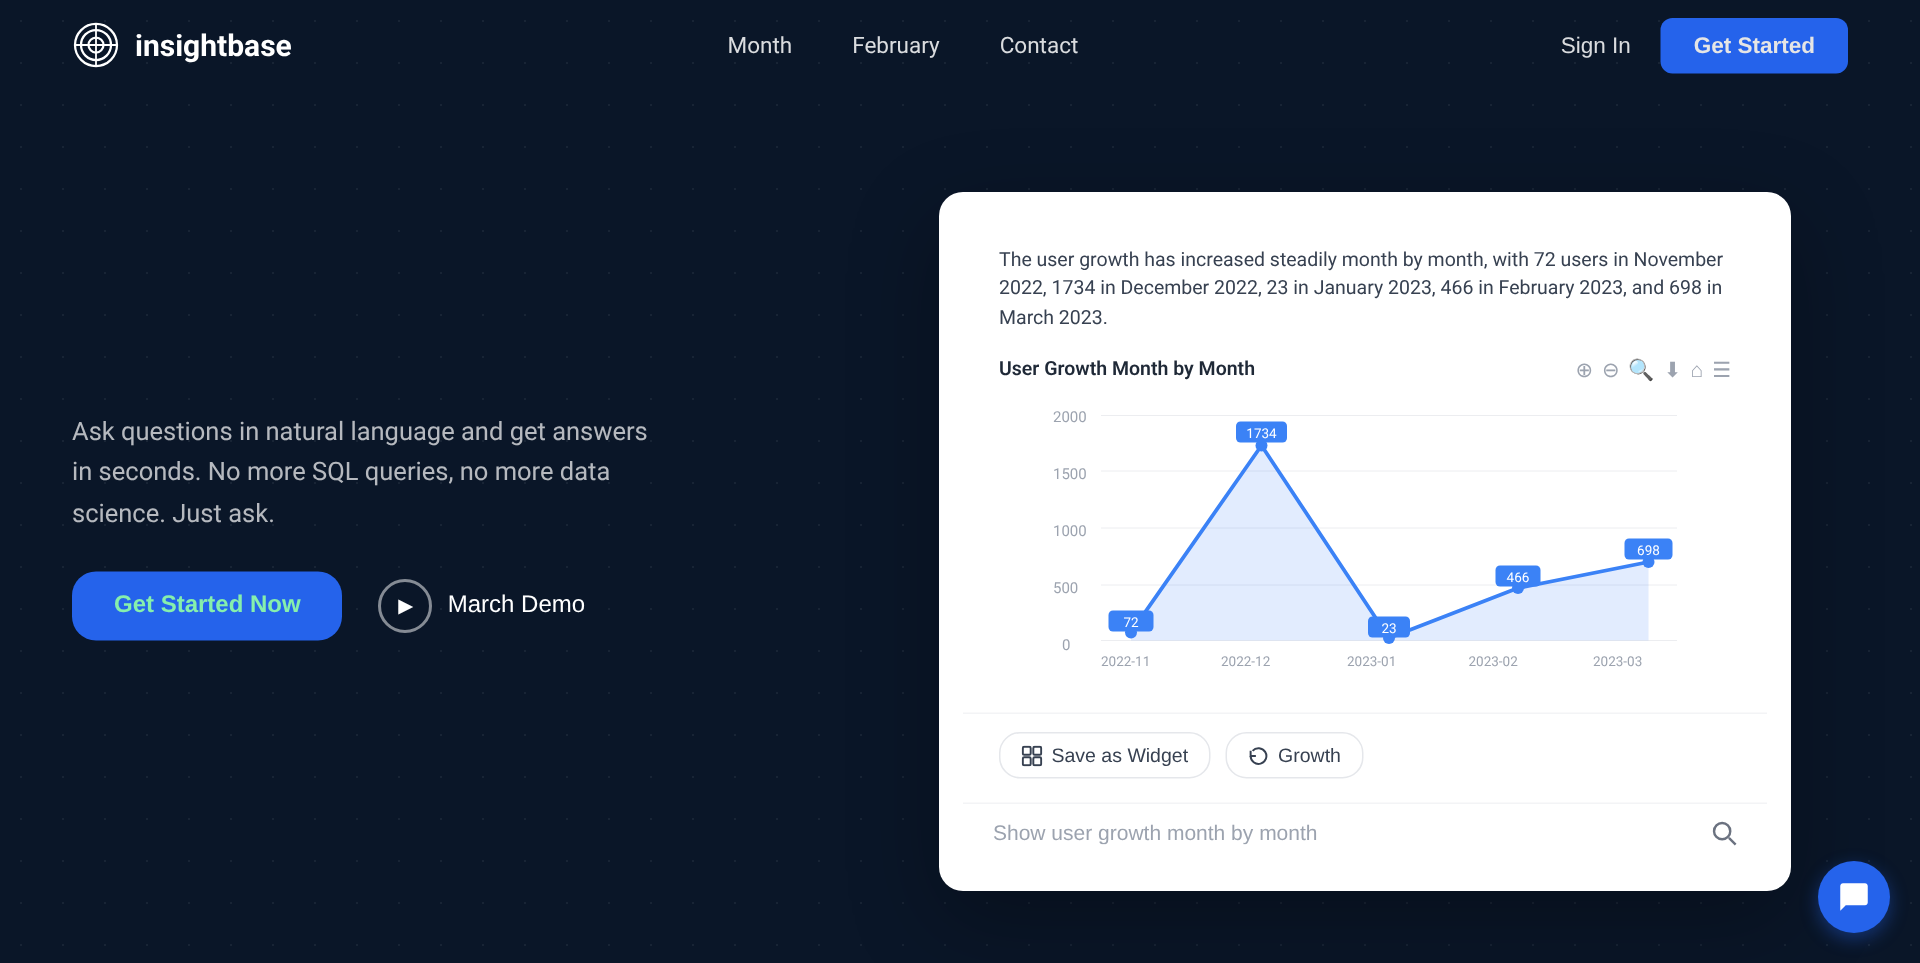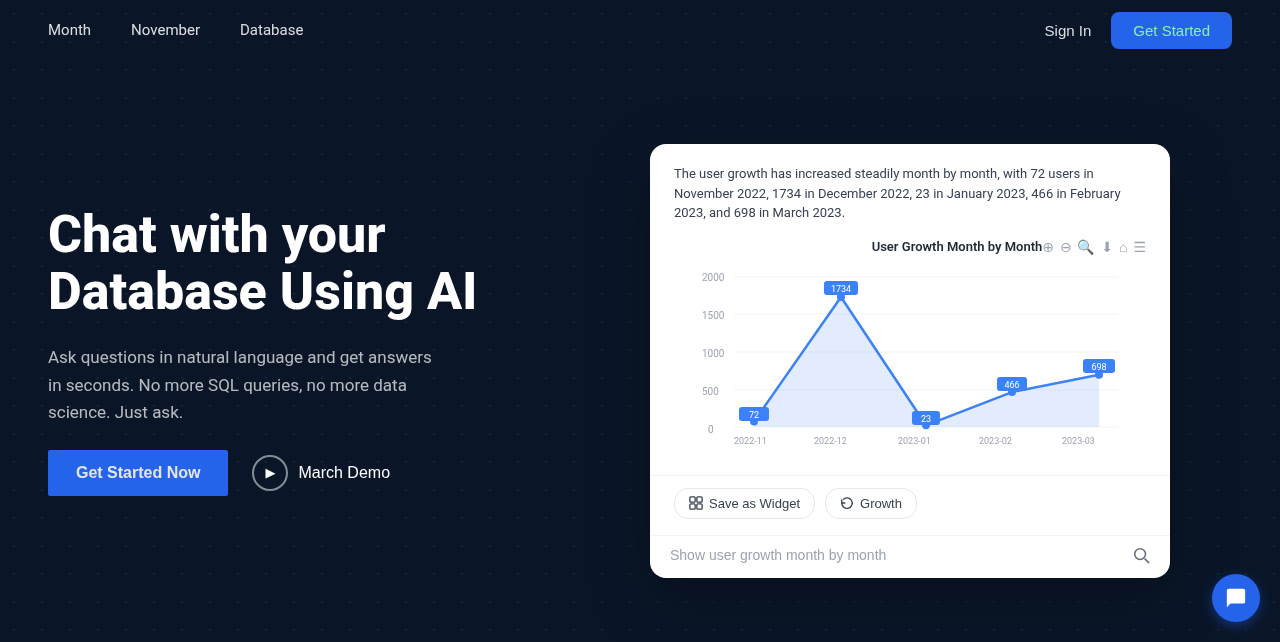--- a/index.html
+++ b/index.html
@@ -66,26 +66,26 @@
     .sign-in-btn {
       color: rgba(255,255,255,0.85);
       font-size: 15px;
       background: none;
       border: none;
       cursor: pointer;
       margin-left: 31px;
     }
     .get-started-btn {
       background: #2563eb;
-      color: #86efac;
+      color: #e5e5e5;
       border: none;
       padding: 10px 22px;
       border-radius: 8px;
       font-size: 15px;
-      font-weight: 400;
+      font-weight: 700;
       cursor: pointer;
     }
 
     
     .main-content {
       display: flex;
       align-items: center;
       padding: 0 48px;
       height: calc(642px - 60px);
       gap: 60px;
@@ -111,24 +111,24 @@
       margin-bottom: 24px;
       max-width: 400px;
     }
     .hero-buttons {
       display: flex;
       align-items: center;
       gap: 24px;
     }
     .cta-primary {
       background: #2563eb;
-      color: #e5e5e5;
+      color: #86efac;
       border: none;
       padding: 14px 28px;
-      border-radius: 2px;
+      border-radius: 16px;
       font-size: 16px;
       font-weight: 600;
       cursor: pointer;
     }
     .watch-demo-btn {
       display: flex;
       align-items: center;
       gap: 10px;
       background: none;
       border: none;
@@ -153,40 +153,40 @@
       flex: 1;
       display: flex;
       justify-content: center;
       align-items: center;
       height: 100%;
       padding-top: 20px;
     }
     .chat-card {
       background: #fff;
       border-radius: 16px;
-      width: 520px;
-      padding: 0;
+      width: 568px;
+      padding: 16px;
       box-shadow: 0 20px 60px rgba(0,0,0,0.3);
       overflow: hidden;
     }
 
     .chart-section {
       padding: 20px 24px 16px;
     }
 
     .analysis-text {
       font-size: 13px;
       color: #374151;
       line-height: 1.5;
       margin-bottom: 16px;
     }
 
     .chart-header {
       display: flex;
-      justify-content: flex-end;
+      justify-content: space-between;
       align-items: center;
       margin-bottom: 4px;
       text-decoration: underline;
     }
     .chart-title {
       font-size: 13px;
       font-weight: 600;
       color: #1f2937;
     }
     .chart-toolbar {
@@ -277,37 +277,46 @@
     .chat-bubble svg {
       width: 22px;
       height: 22px;
       fill: #fff;
     }
   </style>
 </head>
 <body>
 
 <nav>
+  <div class="nav-logo">
+    <svg class="logo-icon" viewBox="0 0 32 32" fill="none" xmlns="http://www.w3.org/2000/svg">
+      <circle cx="16" cy="16" r="14" fill="none" stroke="white" stroke-width="1.5"></circle>
+      <circle cx="16" cy="16" r="10" fill="none" stroke="white" stroke-width="1.5"></circle>
+      <circle cx="16" cy="16" r="5" fill="none" stroke="white" stroke-width="1.5"></circle>
+      <line x1="2" y1="16" x2="30" y2="16" stroke="white" stroke-width="1.2"></line>
+      <line x1="16" y1="2" x2="16" y2="30" stroke="white" stroke-width="1.2"></line>
+    </svg>
+    <span class="nav-logo-text">insightbase</span>
+  </div>
 
   <div class="nav-links">
     <a class="nav-link">Month</a>
-    <a class="nav-link">November</a>
-    <a class="nav-link">Database</a>
+    <a class="nav-link">February</a>
+    <a class="nav-link">Contact</a>
   </div>
 
   <div class="nav-right">
     <button class="sign-in-btn">Sign In</button>
     <button class="get-started-btn">Get Started</button>
   </div>
 </nav>
 
 <div class="main-content">
 
   <div class="hero-text">
-    <h1 class="hero-title">Chat with your Database Using AI</h1>
     <p class="hero-subtitle">Ask questions in natural language and get answers in seconds. No more SQL queries, no more data science. Just ask.</p>
     <div class="hero-buttons">
       <button class="cta-primary">Get Started Now</button>
       <button class="watch-demo-btn">
         <div class="play-icon">▶</div>
         <span>March Demo</span>
       </button>
     </div>
   </div>
 

